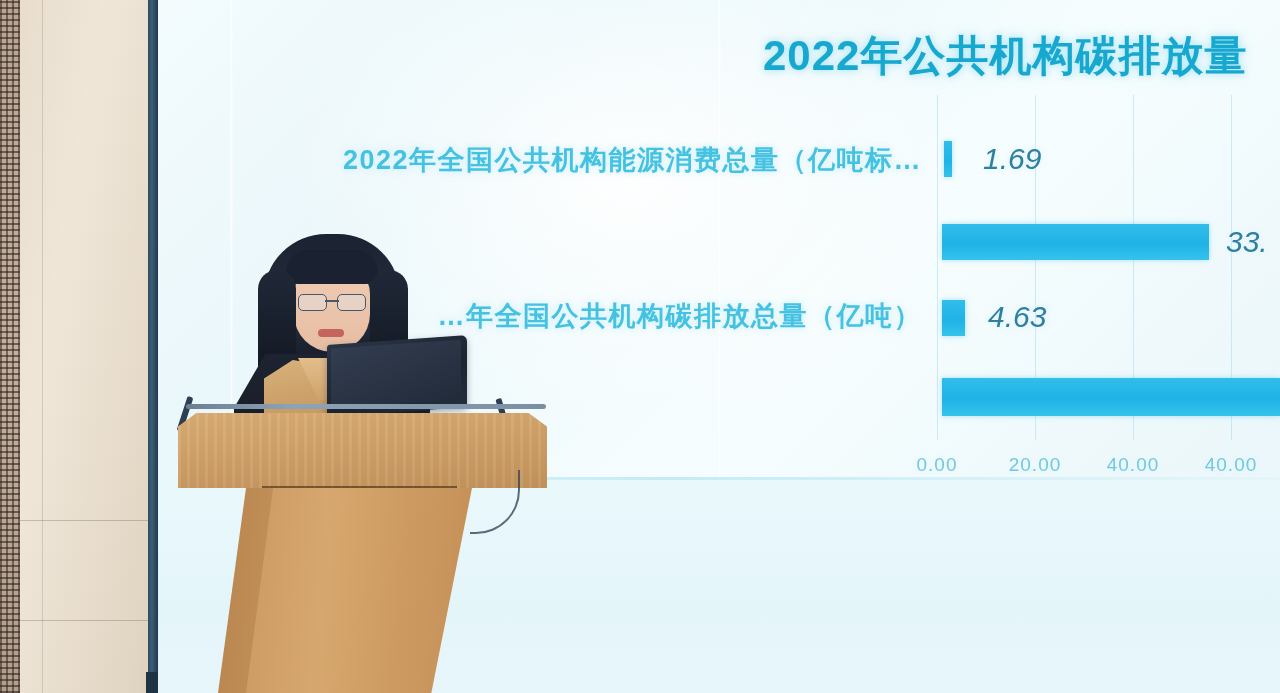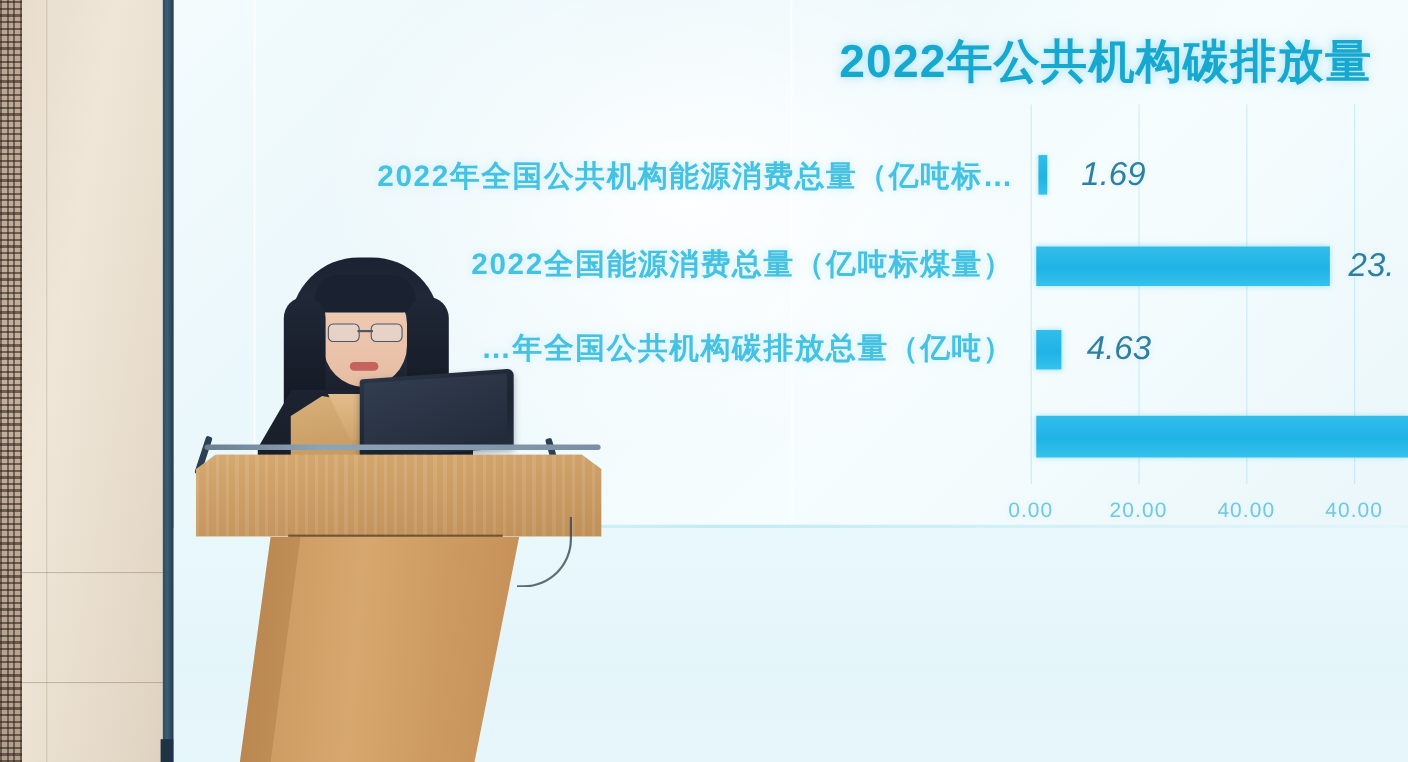--- a/index.html
+++ b/index.html
@@ -143,23 +143,22 @@
       <div class="gridline" style="left:0px"></div>
       <div class="gridline" style="left:98px"></div>
       <div class="gridline" style="left:196px"></div>
       <div class="gridline" style="left:294px"></div>
     </div>
 
     <div class="rowlabel" style="right:358px;top:142px">2022年全国公共机构能源消费总量（亿吨标…</div>
     <div class="bar" style="left:786px;top:141px;width:8px;height:36px;"></div>
     <div class="barval" style="left:825px;top:142px">1.69</div>
 
-    <div class="rowlabel" style="right:358px;top:222px">2022全国能源消费总量（亿吨标煤量）</div>
     <div class="bar" style="left:784px;top:224px;width:267px;height:36px;"></div>
-    <div class="barval" style="left:1068px;top:225px">23.</div>
+    <div class="barval" style="left:1068px;top:225px">33.</div>
 
     <div class="rowlabel" style="right:358px;top:298px">…年全国公共机构碳排放总量（亿吨）</div>
     <div class="bar" style="left:784px;top:300px;width:23px;height:36px;"></div>
     <div class="barval" style="left:830px;top:300px">4.63</div>
 
     <div class="bar" style="left:784px;top:378px;width:338px;height:38px;"></div>
 
     <div class="tick" style="left:779px">0.00</div>
     <div class="tick" style="left:877px">20.00</div>
     <div class="tick" style="left:975px">40.00</div>

